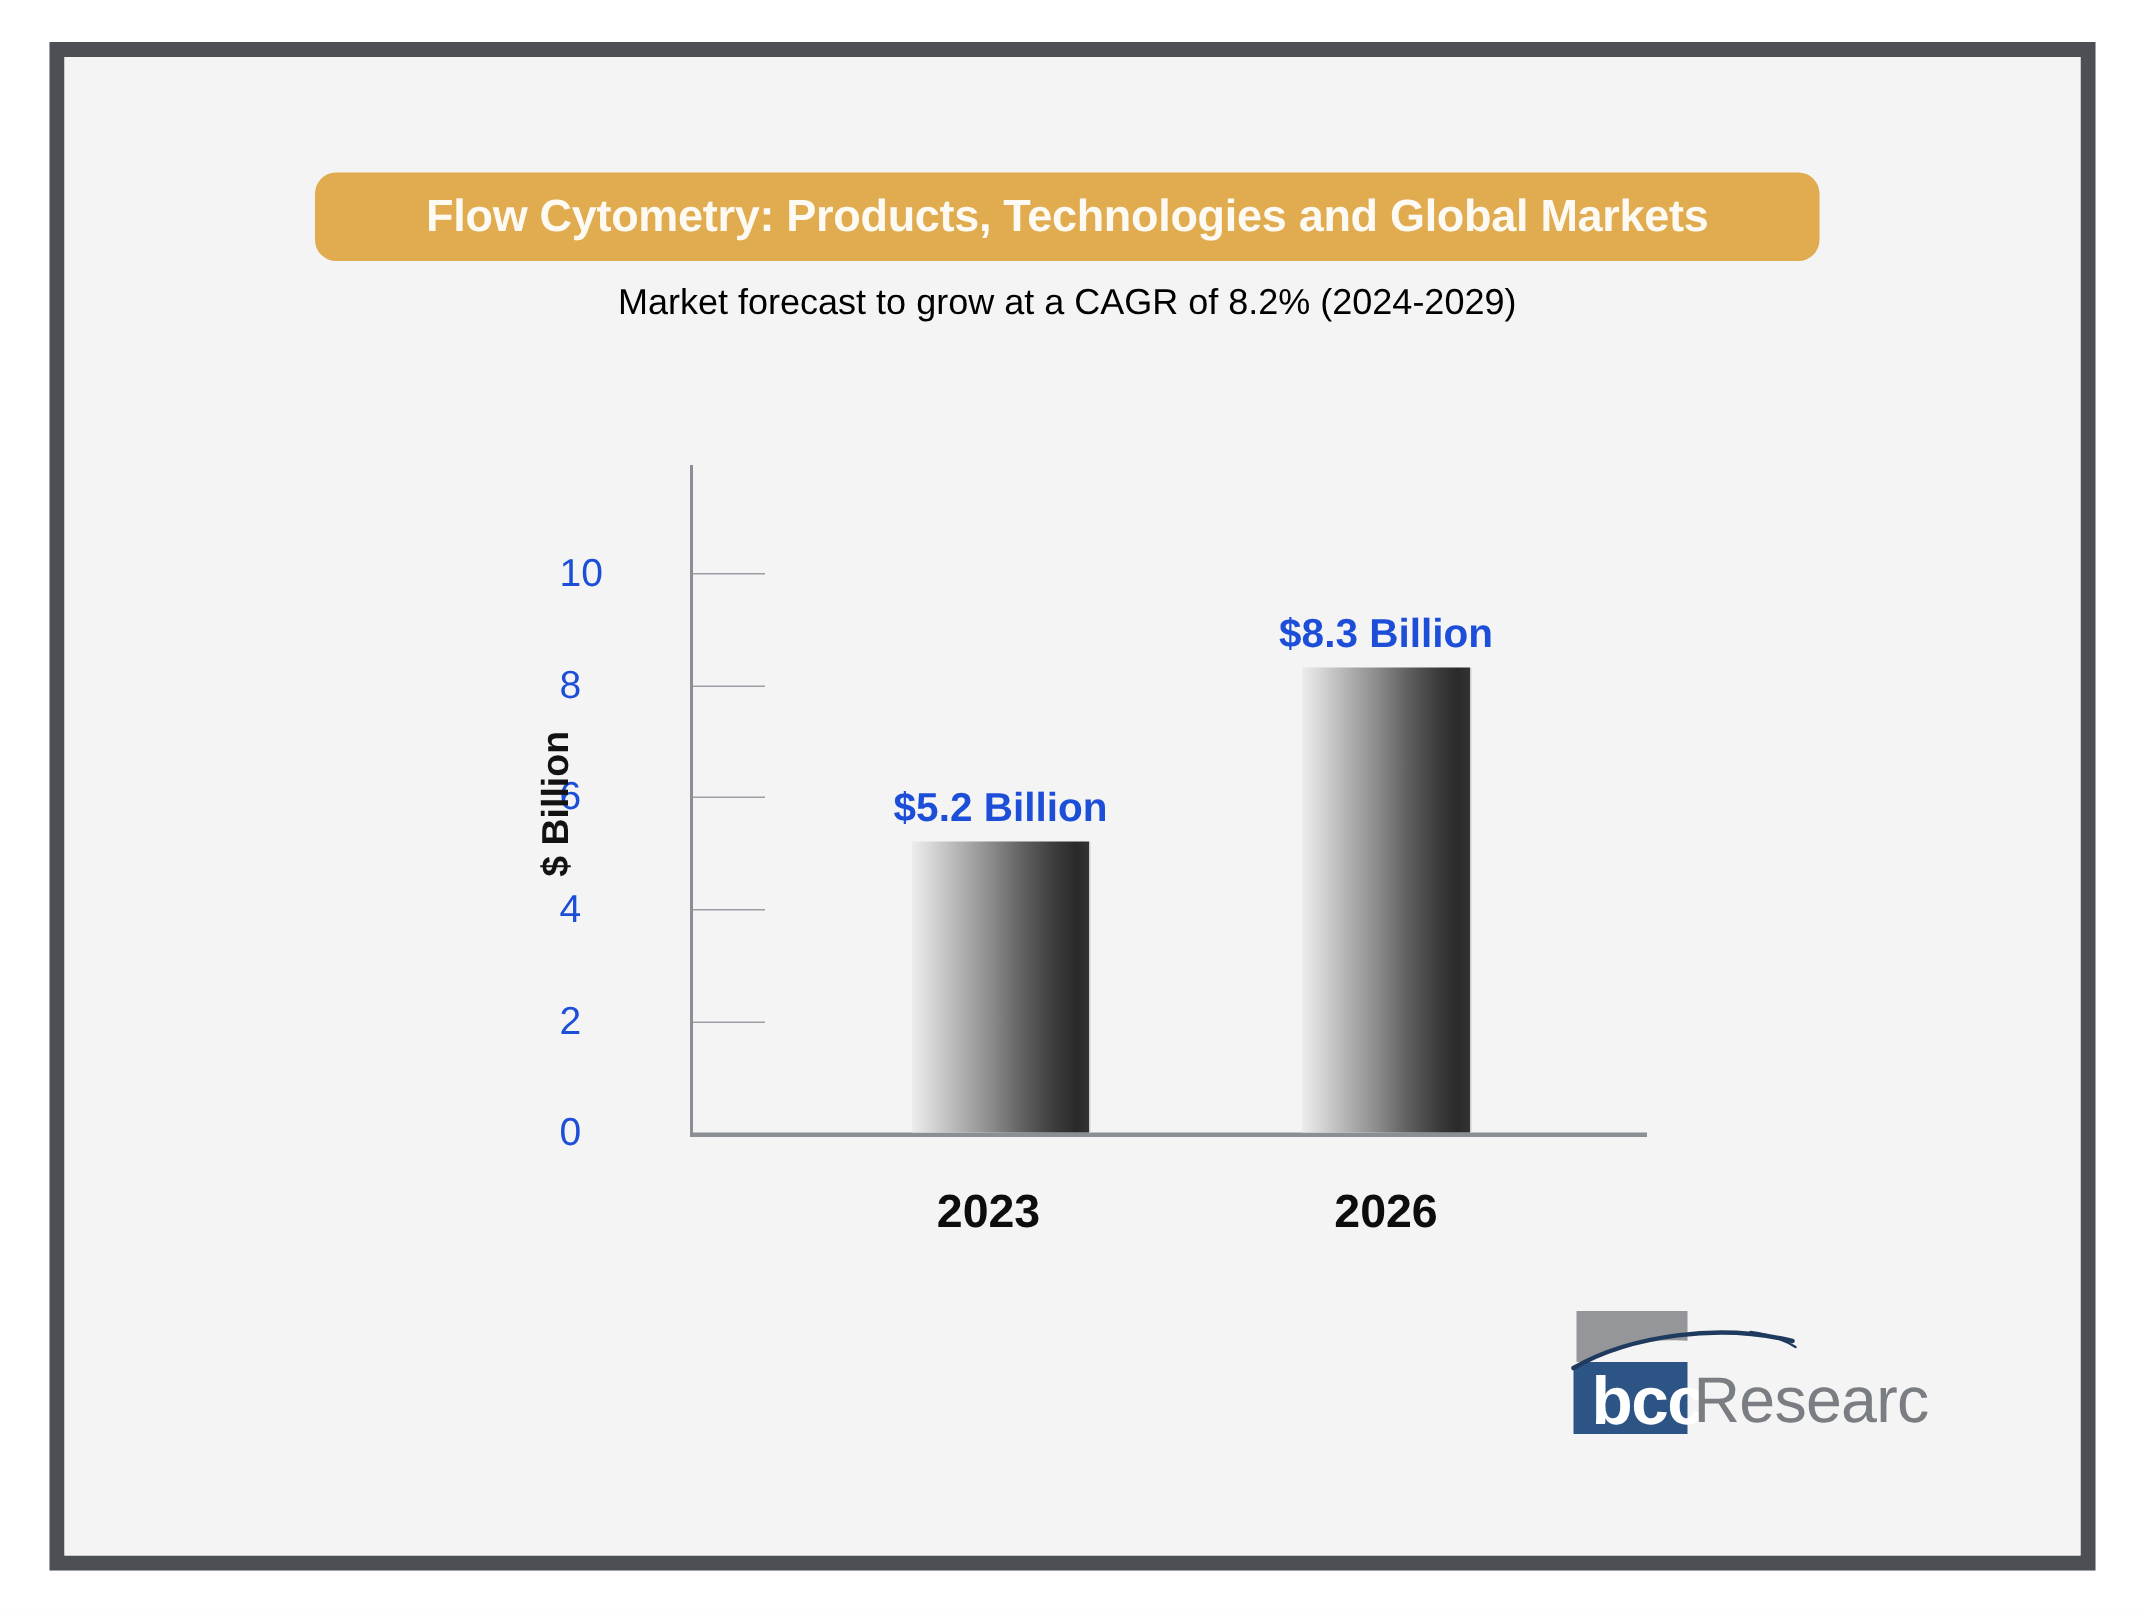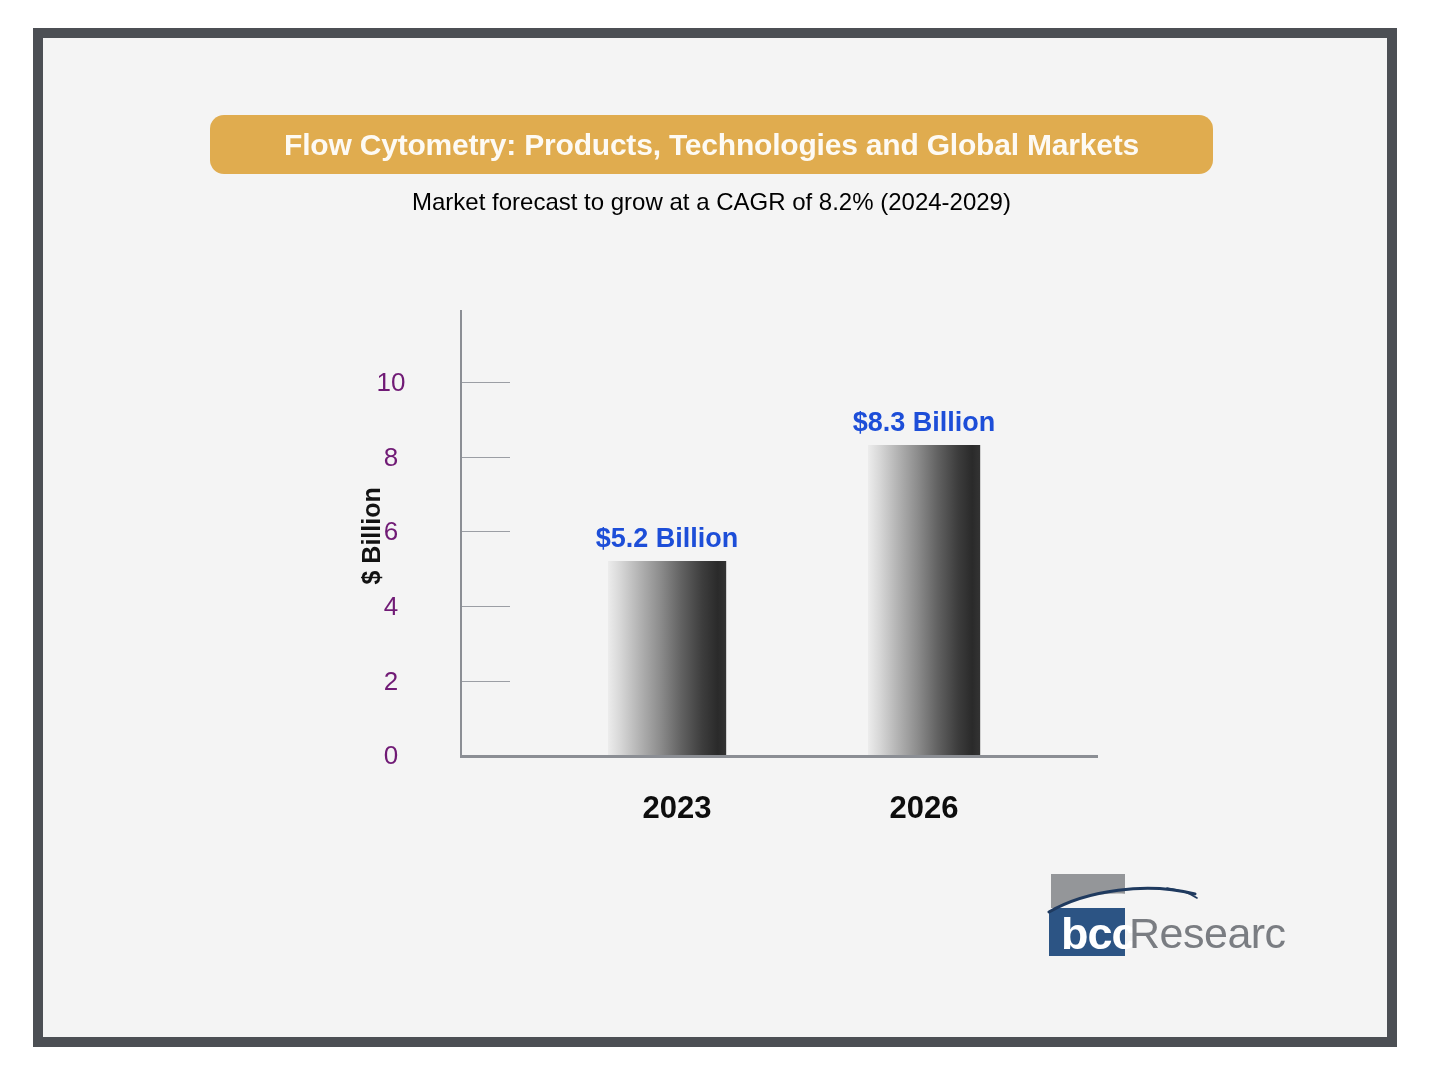--- a/index.html
+++ b/index.html
@@ -98,25 +98,25 @@
   .gridstub {
     position: absolute;
     left: 419px;
     width: 48px;
     height: 1px;
     background: #9b9ea4;
   }
 
   .ytick-label {
     position: absolute;
-    right: 12px;
+    right: 0;
     width: 60px;
-    text-align: center;
+    text-align: left;
     font-size: 26px;
-    color: #701a75;
+    color: #1d4ed8;
     transform: translateY(-50%);
   }
   .ytick-wrap {
     position: absolute;
     left: 330px;   
     width: 60px;
   }
 
   #yaxis-title {
     position: absolute;
@@ -216,21 +216,21 @@
         <div class="ytick-label">2</div>
       </div>
       <div class="ytick-wrap" style="top:717px">
         <div class="ytick-label">0</div>
       </div>
 
       <div id="yaxis-title">$ Billion</div>
 
       <div class="bar" style="left:565px; top:523px; width:118px; height:194px;"></div>
       <div class="bar-label" style="left:624px; top:485px;">$5.2 Billion</div>
-      <div class="cat-label" style="left:634px; top:752px;">2023</div>
+      <div class="cat-label" style="left:616px; top:752px;">2023</div>
 
       <div class="bar" style="left:825px; top:407px; width:112px; height:310px;"></div>
       <div class="bar-label" style="left:881px; top:369px;">$8.3 Billion</div>
       <div class="cat-label" style="left:881px; top:752px;">2026</div>
     </div>
 
     <div id="logo">
       <svg width="240" height="88" viewBox="0 0 240 88" xmlns="http://www.w3.org/2000/svg">
 
         <rect x="4" y="2" width="74" height="34" fill="#949699"></rect>

